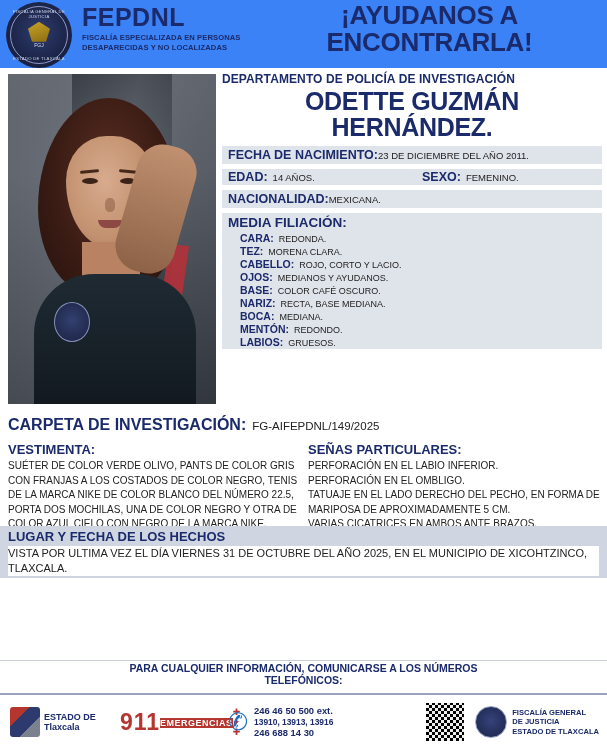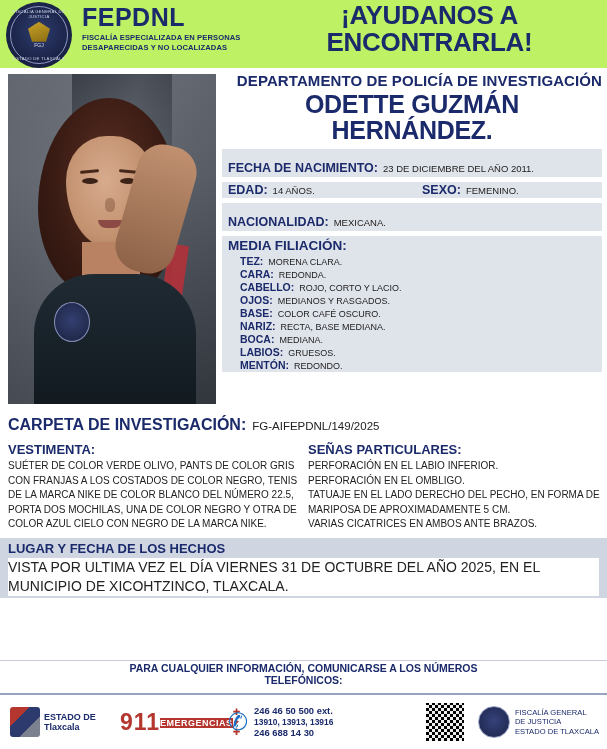--- a/index.html
+++ b/index.html
@@ -7,21 +7,21 @@
     width: 607px; height: 749px;
     font-family: "Liberation Sans", sans-serif;
     background: #ffffff;
     overflow: hidden;
     position: relative;
   }
   .poster { width: 607px; height: 749px; position: relative; background: #fff; }
 
   
   .topbar {
-    height: 68px; background: #bef264; display: flex; align-items: flex-start;
+    height: 68px; background: #3b82f6; display: flex; align-items: flex-start;
     position: relative;
   }
   .seal {
     width: 66px; height: 66px; margin: 2px 4px 0 6px; flex: 0 0 auto;
     border-radius: 50%;
     background: radial-gradient(circle at 50% 45%, #2e3c6e 0%, #1b2448 60%, #121a36 100%);
     display: flex; align-items: center; justify-content: center;
     position: relative; color: #e8e8ef;
   }
   .seal .ring {
@@ -134,31 +134,31 @@
   .photo .badge {
     position: absolute; left: 46px; top: 228px; width: 36px; height: 40px;
     background: radial-gradient(circle at 50% 45%,#33406f,#1a2140);
     border-radius: 50%; border: 1px solid #8590ba;
   }
 
   
   .info { position: absolute; left: 222px; top: 72px; width: 380px; }
 
   .depto {
-    color: #1b2a6b; font-weight: bold; font-size: 15px; text-align: right;
+    color: #1b2a6b; font-weight: bold; font-size: 12px; text-align: left;
     letter-spacing: .1px; margin-bottom: 2px;
   }
   .name {
     color: #1b2a6b; font-weight: bold; font-size: 25px; text-align: center;
     line-height: 1.05; letter-spacing: -.3px;
   }
 
   .field-row {
-    display: flex; align-items: baseline; gap: 5px;
-    padding: 11px 0 1px 6px;
+    display: flex; align-items: baseline; 
+    padding: 1px 0 1px 6px;
   }
   .lbl { color: #1b2a6b; font-weight: bold; font-size: 12.5px; white-space: nowrap; }
   .val { color: #222; font-size: 9.5px; }
 
   .band {
     background: #dfe3ea; margin-top: 5px;
   }
   .band.tight { padding: 1px 0; }
   .rowsplit { display: flex; text-align: right; }
   .rowsplit > div { display: flex; align-items: baseline; gap: 5px; }
@@ -186,25 +186,25 @@
     position: absolute; left: 8px; top: 442px; width: 592px;
     display: flex; gap: 8px;
   }
   .col { width: 292px; }
   .col-title { color: #1b2a6b; font-weight: bold; font-size: 13px; }
   .col-body { color: #222; font-size: 10px; line-height: 1.45; margin-top: 2px; }
   .col-body p { margin: 0; }
 
   
   .lugar-band {
-    position: absolute; left: 0; top: 538px; width: 607px;
+    position: absolute; left: 0; top: 526px; width: 607px;
     background: #cfd6e2; padding: 3px 8px 2px;
   }
   .lugar-title { color: #1b2a6b; font-weight: bold; font-size: 13px; }
-  .lugar-text { color: #222; font-size: 14px; line-height: 1.35; margin-top: 2px; background: #fff; }
+  .lugar-text { color: #222; font-size: 11px; line-height: 1.35; margin-top: 2px; background: #fff; }
 
   
   .contact {
     position: absolute; left: 0; top: 662px; width: 607px; text-align: center;
   }
   .contact .l1 { color: #1b2a6b; font-weight: bold; font-size: 10.5px; }
   .contact .l2 { color: #1b2a6b; font-weight: bold; font-size: 10.5px; }
 
   .footerbar {
     position: absolute; left: 0; bottom: 0; width: 607px; height: 56px;
@@ -244,21 +244,21 @@
     background-blend-mode: difference;
     border: 2px solid #fff;
   }
 
   .fgj { display: flex; align-items: center; gap: 5px; margin-left: auto; padding-right: 8px; }
   .fgj-seal {
     width: 32px; height: 32px; border-radius: 50%;
     background: radial-gradient(circle at 50% 45%, #36427a, #1a2348);
     border: 1px solid #9aa3c6;
   }
-  .fgj-text { color: #1b2a6b; font-weight: normal; font-size: 7.6px; line-height: 1.2; }
+  .fgj-text { color: #1b2a6b; font-weight: bold; font-size: 7.6px; line-height: 1.2; }
 
   .hr-thin { position: absolute; left: 0; top: 660px; width: 607px; height: 1px; background: #c8cdd8; }
 </style>
 </head>
 <body>
 
 <div class="poster">
 
   <div class="topbar">
     <div class="seal">
@@ -330,54 +330,54 @@
       <div class="field-row">
         <span class="lbl">NACIONALIDAD:</span>
         <span class="val">MEXICANA.</span>
       </div>
     </div>
 
     <div class="band">
       <div class="filiacion-title">MEDIA FILIACIÓN:</div>
       <div class="fil-list">
         <div class="fil-row">
+            <span class="fil-lbl">CARA:</span>
+            <span class="fil-val">REDONDA.</span>
+          </div>
+        <div class="fil-row">
             <span class="fil-lbl">TEZ:</span>
             <span class="fil-val">MORENA CLARA.</span>
           </div>
         <div class="fil-row">
-            <span class="fil-lbl">CARA:</span>
-            <span class="fil-val">REDONDA.</span>
-          </div>
-        <div class="fil-row">
             <span class="fil-lbl">CABELLO:</span>
             <span class="fil-val">ROJO, CORTO Y LACIO.</span>
           </div>
         <div class="fil-row">
             <span class="fil-lbl">OJOS:</span>
-            <span class="fil-val">MEDIANOS Y RASGADOS.</span>
+            <span class="fil-val">MEDIANOS Y AYUDANOS.</span>
           </div>
         <div class="fil-row">
             <span class="fil-lbl">BASE:</span>
             <span class="fil-val">COLOR CAFÉ OSCURO.</span>
           </div>
         <div class="fil-row">
             <span class="fil-lbl">NARIZ:</span>
             <span class="fil-val">RECTA, BASE MEDIANA.</span>
           </div>
         <div class="fil-row">
             <span class="fil-lbl">BOCA:</span>
             <span class="fil-val">MEDIANA.</span>
           </div>
         <div class="fil-row">
+            <span class="fil-lbl">MENTÓN:</span>
+            <span class="fil-val">REDONDO.</span>
+          </div>
+        <div class="fil-row">
             <span class="fil-lbl">LABIOS:</span>
             <span class="fil-val">GRUESOS.</span>
-          </div>
-        <div class="fil-row">
-            <span class="fil-lbl">MENTÓN:</span>
-            <span class="fil-val">REDONDO.</span>
           </div>
       </div>
     </div>
   </div>
 
   <div class="carpeta">
     <span class="c-lbl">CARPETA DE INVESTIGACIÓN:</span>
     <span class="c-val">FG-AIFEPDNL/149/2025</span>
   </div>
 

